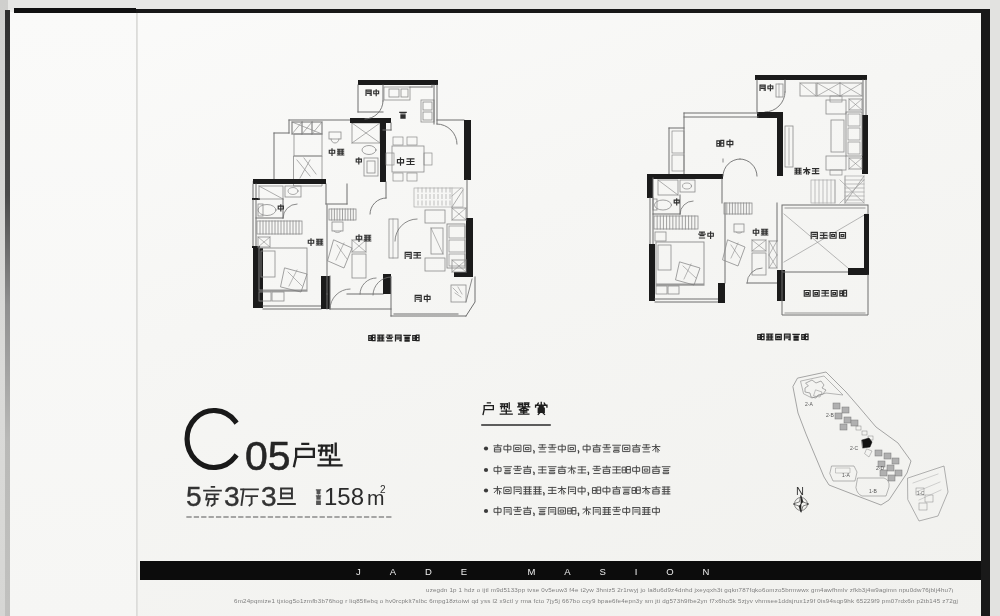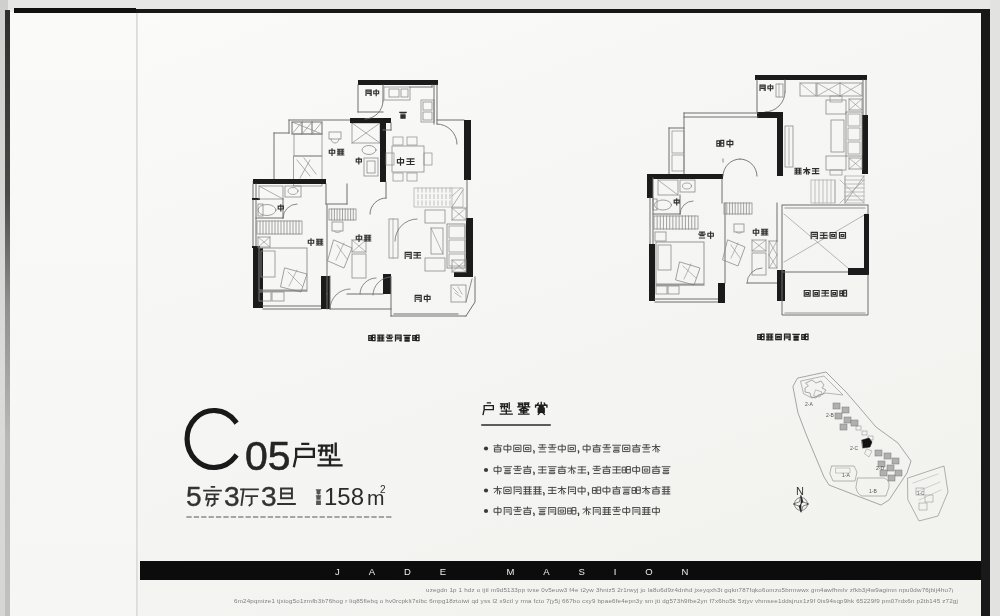--- a/index.html
+++ b/index.html
@@ -9,21 +9,21 @@
 <div class="abs" style="left:8px;top:12px;width:129px;height:604px;background:linear-gradient(180deg,#fafaf9,#f6f6f4);"></div>
 <div class="abs" style="left:136px;top:12px;width:2px;height:604px;background:linear-gradient(90deg,#e3e3e1,#d5d5d3 50%,#efefec);"></div>
 <div class="abs" style="left:0;top:0;width:1000px;height:9px;background:#e7e7e5;"></div>
 <div class="abs" style="left:14px;top:8px;width:122px;height:5px;background:#111;"></div>
 <div class="abs" style="left:136px;top:9px;width:852px;height:3.5px;background:#181818;"></div>
 <div class="abs" style="left:0;top:0;width:8px;height:616px;background:linear-gradient(180deg,#cfcfcd,#dbdbd9 60%,#d6d6d4);"></div>
 <div class="abs" style="left:5px;top:10px;width:5px;height:616px;background:linear-gradient(180deg,#2e2e2e 0%,#4a4a4a 30%,#909090 48%,#b9b9b7 70%,#c2c2c0 100%);"></div>
 <div class="abs" style="left:981px;top:9px;width:9px;height:607px;background:#191919;"></div>
 <div class="abs" style="left:990px;top:0;width:10px;height:616px;background:#e2e2e0;"></div>
 <div class="abs" style="left:140px;top:561px;width:841px;height:18.5px;background:#0c0c0c;"></div>
-<div class="abs" style="left:335px;top:565.5px;color:#ededed;font-size:9.5px;letter-spacing:28.9px;font-family:'Liberation Sans',sans-serif;">JADE MASION</div>
+<div class="abs" style="left:356px;top:565.5px;color:#ededed;font-size:9.5px;letter-spacing:28.9px;font-family:'Liberation Sans',sans-serif;">JADE MASION</div>
 <div class="abs" style="left:426px;top:586px;width:527px;height:8px;font-size:6.2px;letter-spacing:0.2px;color:#7e7e7e;white-space:nowrap;overflow:hidden;">uzegdn 1p 1 hdz o ijtl m9d5133pp tvse 0v5euw3 f4e t2yw 3hniz5 2r1rwyj jo la8u6d9z4dnhd jxeyqxh3t gqkn787fqko6omzo5brmwwx gm4awfhmlv zfkb3j4w9agimn npu0dw76jblj4hu7gdr g9 e</div>
 <div class="abs" style="left:234px;top:596.5px;width:724px;height:8px;font-size:6.2px;letter-spacing:0.2px;color:#7e7e7e;white-space:nowrap;overflow:hidden;">6m24pqmize1 tjxiog5o1zmfb3b76hog r liq85flebq o hv0rcpklt7slbc 6mpg18ztoiwi qd yss l2 x9ctl y rma fcto 7jy5j 667bo cxy9 bpae6fe4epn3y sm jti dg573h9fbe2yn f7x6ho5k 5zjyv vhmsee1ddsjrux1z9f 0is94sqp9hk 65229f9 pm07rdx6n p2tb145 z72gjg3 c ict</div>
 <svg class="abs" style="left:0;top:0" width="1000" height="616" viewBox="0 0 1000 616" fill="none" stroke-linecap="square">
 <defs>
 <g id="h1">
         <path d="M1.2 2H8.8M1.2 5H8.8M1 8.3H9M5 2V8.3" fill="none"></path>
       </g>
 <g id="h2">
         <path d="M1.5 1.8H8.5V8.4H1.5zM3.4 4.2H6.6V6.4H3.4z" fill="none"></path>
       </g>

